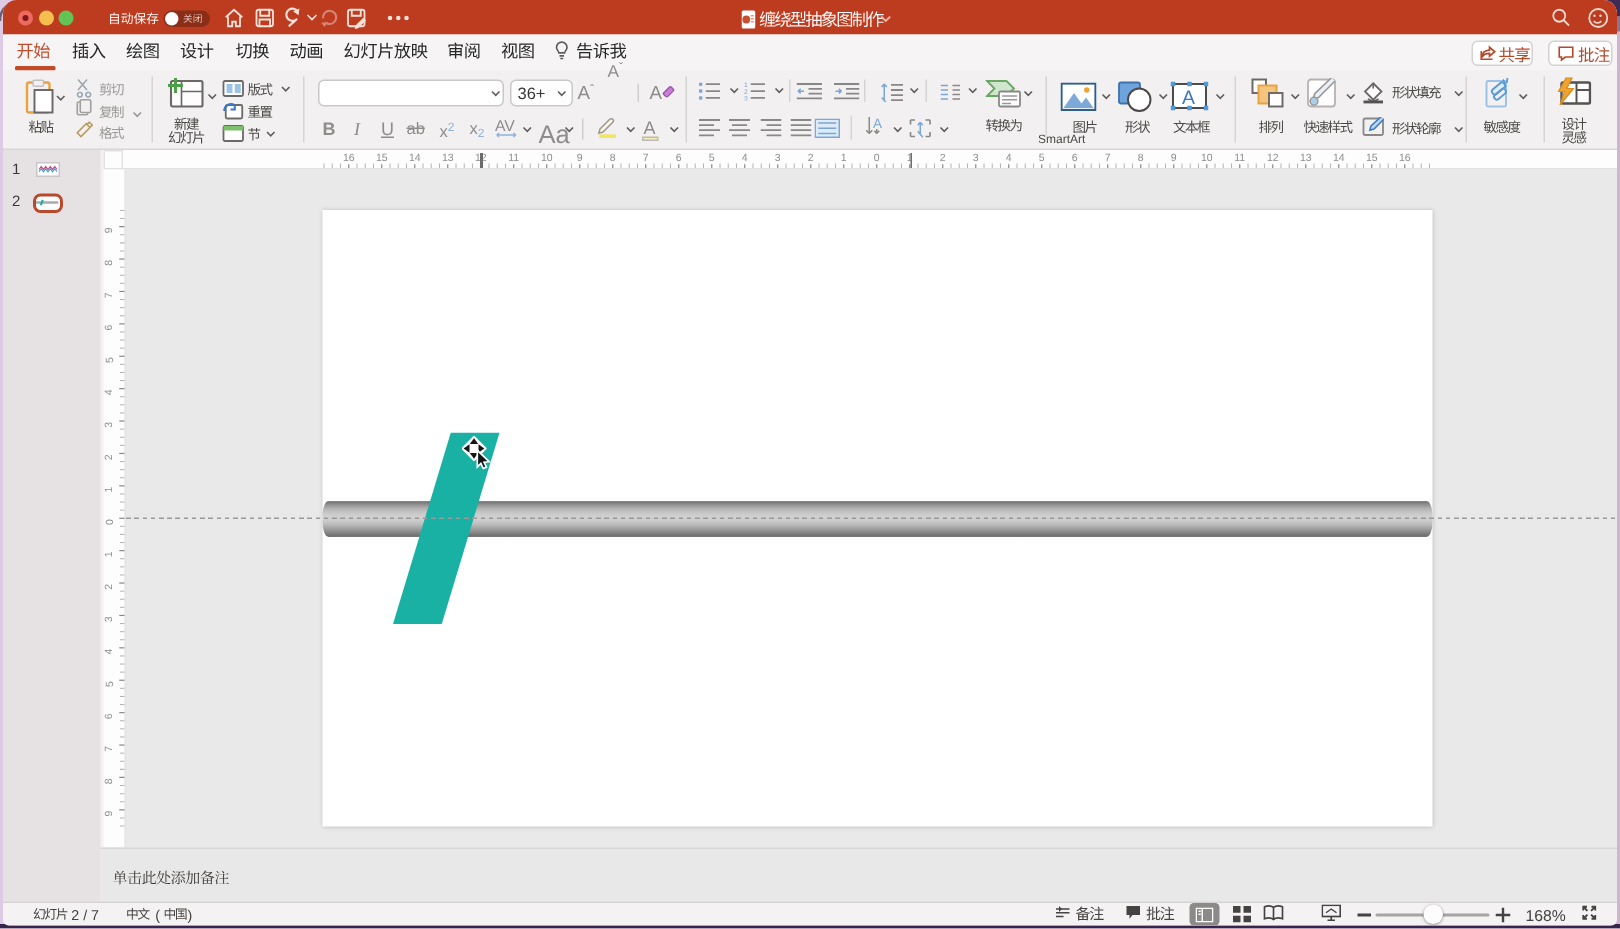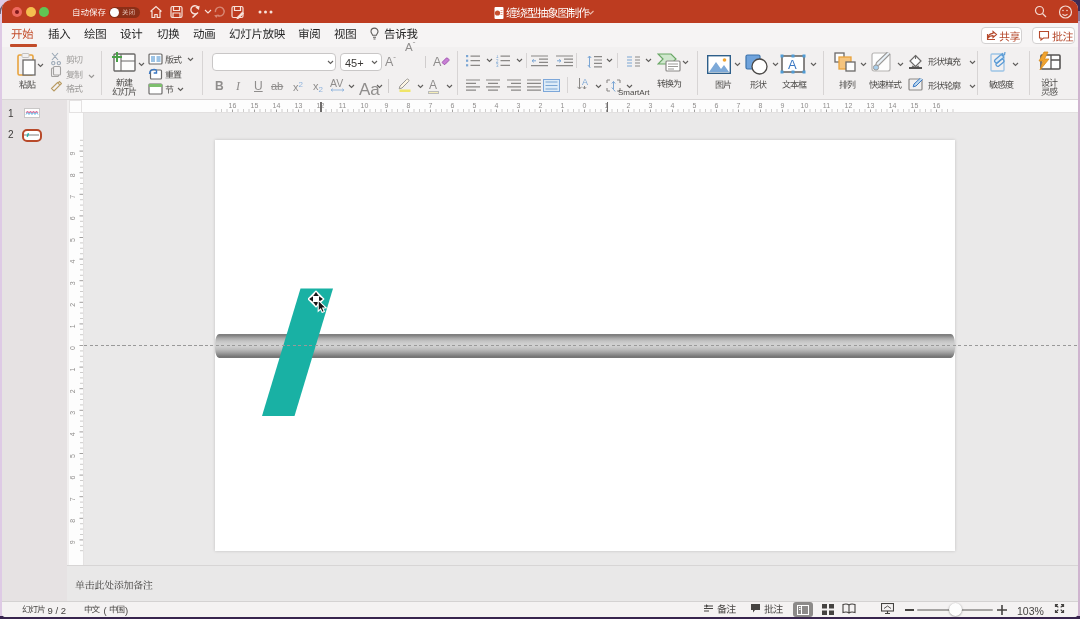--- a/index.html
+++ b/index.html
@@ -231,21 +231,21 @@
     </svg>
 <svg class="abs" style="left:175px;top:86.5px" width="7" height="5" viewBox="0 0 7 5" fill="none" stroke="#605e5c" stroke-width="1.1">
       <path d="M1 1 l2.5 2.5 L6 1"></path>
     </svg>
 <div class="abs" style="left:200px;top:51px;width:1px;height:44px;background:#d7d4d4"></div>
 <div class="abs" style="left:210px;top:53px;width:124px;height:18px;background:#fff;border:1px solid #c9c7c7;border-radius:4px"></div>
 <svg class="abs" style="left:325px;top:59.5px" width="7" height="5" viewBox="0 0 7 5" fill="none" stroke="#605e5c" stroke-width="1.1">
       <path d="M1 1 l2.5 2.5 L6 1"></path>
     </svg>
 <div class="abs" style="left:338px;top:53px;width:42px;height:18px;background:#fff;border:1px solid #c9c7c7;border-radius:4px"></div>
-<div class="abs" style="left:343px;top:56.5px;font-size:11px;color:#3a3836">45+</div>
+<div class="abs" style="left:343px;top:56.5px;font-size:11px;color:#3a3836">36+</div>
 <svg class="abs" style="left:369px;top:59.5px" width="7" height="5" viewBox="0 0 7 5" fill="none" stroke="#605e5c" stroke-width="1.1">
       <path d="M1 1 l2.5 2.5 L6 1"></path>
     </svg>
 <div class="abs" style="left:383px;top:55px;font-size:12.5px;color:#8f8d8c">A<span style="font-size:8px;vertical-align:4px">ˆ</span></div>
 <div class="abs" style="left:403px;top:40px;font-size:11.5px;color:#8f8d8c">A<span style="font-size:8px;vertical-align:4px">ˇ</span></div>
 <div class="abs" style="left:423px;top:56px;width:1px;height:12px;background:#d0cdcd"></div>
 <div class="abs" style="left:431px;top:55px;font-size:12.5px;color:#8f8d8c">A</div>
 <svg class="abs" style="left:439px;top:56px" width="9" height="9" viewBox="0 0 9 9">
       <rect x="1" y="3.5" width="7" height="3.6" rx="0.8" transform="rotate(-45 4.5 5)" fill="#c77fd4" stroke="#9a4aaa" stroke-width="0.8"></rect>
     </svg>
@@ -380,21 +380,21 @@
       <path d="M7.5 2.5 V10.5 M7.5 2.5 l-1.7 2 M7.5 2.5 l1.7 2 M7.5 10.5 l-1.7-2 M7.5 10.5 l1.7 2" stroke="#7ba6d4" stroke-width="1" fill="none"></path>
     </svg>
 <svg class="abs" style="left:624px;top:84px" width="7" height="5" viewBox="0 0 7 5" fill="none" stroke="#605e5c" stroke-width="1.1">
       <path d="M1 1 l2.5 2.5 L6 1"></path>
     </svg>
 <svg style="position:absolute;left:655px;top:78.5px;overflow:visible" width="24" height="9" viewBox="0 0 2667 1000" fill="#4a4846">
       <use href="#z8F6C" transform="translate(0 880) scale(1 -1)"></use>
       <use href="#z6362" transform="translate(889 880) scale(1 -1)"></use>
       <use href="#z4E3A" transform="translate(1778 880) scale(1 -1)"></use>
     </svg>
-<div class="abs" style="left:616px;top:88px;font-size:8px;color:#4a4846">SmartArt</div>
+<div class="abs" style="left:690px;top:88px;font-size:8px;color:#4a4846">SmartArt</div>
 <div class="abs" style="left:695px;top:51px;width:1px;height:44px;background:#d7d4d4"></div>
 <svg class="abs" style="left:705px;top:55px" width="24" height="19" viewBox="0 0 24 19">
 <rect x="0.7" y="0.7" width="22.6" height="17.6" fill="#fff" stroke="#2e5f8a" stroke-width="1.4"></rect>
 <path d="M2 17 L9 7 L14 14 L17 10 L22 17z" fill="#7da9d8"></path>
 <circle cx="17.5" cy="5" r="1.8" fill="#f0a32f"></circle>
 </svg>
 <svg class="abs" style="left:732px;top:62px" width="7" height="5" viewBox="0 0 7 5" fill="none" stroke="#605e5c" stroke-width="1.1">
       <path d="M1 1 l2.5 2.5 L6 1"></path>
     </svg>
 <svg style="position:absolute;left:712.5px;top:79.5px;overflow:visible" width="16" height="9" viewBox="0 0 1778 1000" fill="#4a4846">
@@ -828,21 +828,21 @@
       <use href="#s52A0" transform="translate(4850 880) scale(1 -1)"></use>
       <use href="#s5907" transform="translate(5820 880) scale(1 -1)"></use>
       <use href="#s6CE8" transform="translate(6790 880) scale(1 -1)"></use>
     </svg>
 <div class="abs" style="left:0;top:601px;width:1076px;height:16px;background:#f4f2f2;border-top:1px solid #d4d2d2"></div>
 <svg style="position:absolute;left:19.5px;top:604.5px;overflow:visible" width="22.8" height="8.5" viewBox="0 0 2682 1000" fill="#454341">
       <use href="#z5E7B" transform="translate(0 880) scale(1 -1)"></use>
       <use href="#z706F" transform="translate(894 880) scale(1 -1)"></use>
       <use href="#z7247" transform="translate(1788 880) scale(1 -1)"></use>
     </svg>
-<div class="abs" style="left:45.5px;top:605px;font-size:9.5px;color:#454341">9 / 2</div>
+<div class="abs" style="left:45.5px;top:605px;font-size:9.5px;color:#454341">2 / 7</div>
 <svg style="position:absolute;left:82px;top:604.5px;overflow:visible" width="15.2" height="8.5" viewBox="0 0 1788 1000" fill="#454341">
       <use href="#z4E2D" transform="translate(0 880) scale(1 -1)"></use>
       <use href="#z6587" transform="translate(894 880) scale(1 -1)"></use>
     </svg>
 <div class="abs" style="left:101.5px;top:605px;font-size:9.5px;color:#454341">(</div>
 <svg style="position:absolute;left:106.5px;top:604.5px;overflow:visible" width="15.2" height="8.5" viewBox="0 0 1788 1000" fill="#454341">
       <use href="#z4E2D" transform="translate(0 880) scale(1 -1)"></use>
       <use href="#z56FD" transform="translate(894 880) scale(1 -1)"></use>
     </svg>
 <div class="abs" style="left:123px;top:605px;font-size:9.5px;color:#454341">)</div>
@@ -879,21 +879,21 @@
       <rect x="0.5" y="0.5" width="12" height="7.5"></rect>
       <path d="M6.5 8 V10 M4 10.5 H9"></path>
       <path d="M3 5.5 L6.5 3 L10 5.5" stroke-width="0.9"></path>
     </svg>
 <div class="abs" style="left:903px;top:609px;width:9px;height:1.8px;background:#454341"></div>
 <div class="abs" style="left:915px;top:609px;width:76px;height:1.6px;background:#a7a5a4;border-radius:1px"></div>
 <div class="abs" style="left:947px;top:603px;width:13px;height:13px;border-radius:50%;background:#fdfdfd;box-shadow:0 0.5px 2px rgba(0,0,0,0.45)"></div>
 <svg class="abs" style="left:995px;top:605px" width="10" height="10" viewBox="0 0 10 10" stroke="#454341" stroke-width="1.6">
       <path d="M0 5 H10 M5 0 V10"></path>
     </svg>
-<div class="abs" style="left:1015px;top:605px;font-size:10.5px;color:#454341">103%</div>
+<div class="abs" style="left:1015px;top:605px;font-size:10.5px;color:#454341">168%</div>
 <svg class="abs" style="left:1052px;top:603px" width="11" height="11" viewBox="0 0 11 11" fill="none" stroke="#454341" stroke-width="1.2">
       <path d="M4 1.5 H1.5 V4 M7 1.5 H9.5 V4 M4 9.5 H1.5 V7 M7 9.5 H9.5 V7 M2 2 l2.3 2.3 M9 2 l-2.3 2.3 M2 9 l2.3-2.3 M9 9 l-2.3-2.3"></path>
     </svg>
 </div>
 <svg width="0" height="0" style="position:absolute">
     <defs>
       <path id="z4E2D" d="M458 840V661H96V186H171V248H458V-79H537V248H825V191H902V661H537V840ZM171 322V588H458V322ZM825 322H537V588H825Z"></path>
       <path id="z4E3A" d="M162 784C202 737 247 673 267 632L335 665C314 706 267 768 226 812ZM499 371C550 310 609 226 635 173L701 209C674 261 613 342 561 401ZM411 838V720C411 682 410 642 407 599H82V524H399C374 346 295 145 55 -11C73 -23 101 -49 114 -66C370 104 452 328 476 524H821C807 184 791 50 761 19C750 7 739 4 717 5C693 5 630 5 562 11C577 -11 587 -44 588 -67C650 -70 713 -72 748 -69C785 -65 808 -57 831 -28C870 18 884 159 900 560C900 572 901 599 901 599H484C486 641 487 682 487 719V838Z"></path>
       <path id="z4EAB" d="M265 567H737V477H265ZM190 623V421H816V623ZM783 361 763 360H148V299H663C600 275 526 253 460 238L459 179H54V113H459V-1C459 -15 454 -19 436 -20C418 -21 350 -22 281 -19C292 -38 303 -62 308 -82C398 -82 455 -82 490 -73C526 -63 538 -45 538 -3V113H948V179H538V204C649 232 765 273 850 321L800 364ZM432 833C444 809 457 780 467 753H64V688H935V753H551C540 783 524 819 507 847Z"></path>
       <path id="z4F5C" d="M526 828C476 681 395 536 305 442C322 430 351 404 363 391C414 447 463 520 506 601H575V-79H651V164H952V235H651V387H939V456H651V601H962V673H542C563 717 582 763 598 809ZM285 836C229 684 135 534 36 437C50 420 72 379 80 362C114 397 147 437 179 481V-78H254V599C293 667 329 741 357 814Z"></path>

